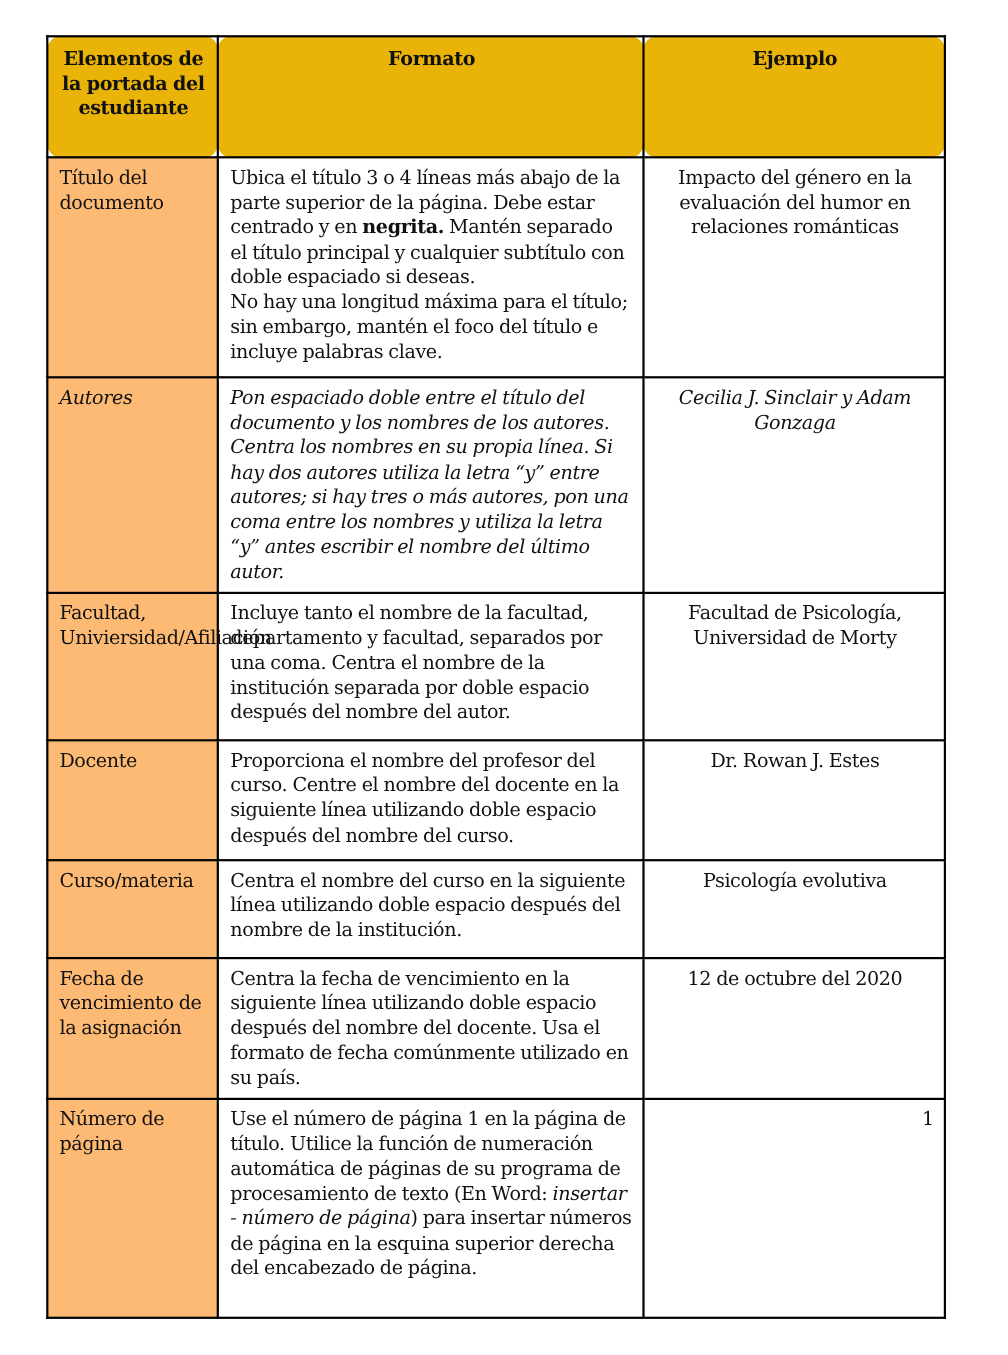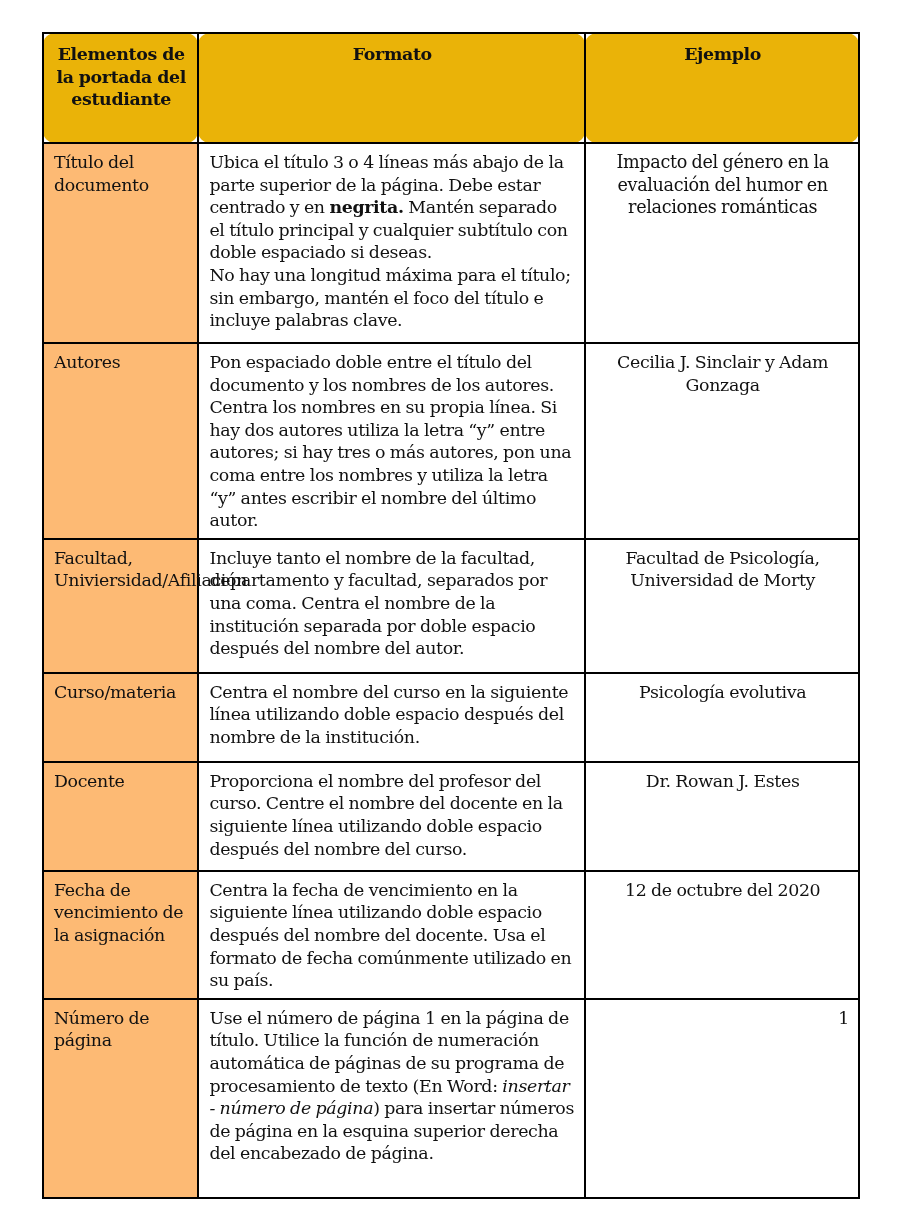--- a/index.html
+++ b/index.html
@@ -82,39 +82,39 @@
     <tr style="height:200px;">
       <td class="elem">Título del documento</td>
       <td class="fmt">
         <span>Ubica el título 3 o 4 líneas más abajo de la parte superior de la página. Debe estar centrado y en </span><span class="bold">negrita.</span><span> Mantén separado el título principal y cualquier subtítulo con doble espaciado si deseas.</span>
         <span class="line">No hay una longitud máxima para el título; sin embargo, mantén el foco del título e incluye palabras clave.</span>
       </td>
       <td class="ex">
         <span class="ex-bold">Impacto del género en la evaluación del humor en relaciones románticas</span>
       </td>
     </tr>
-    <tr style="height:192px;">
+    <tr style="height:192px;font-style:italic;">
       <td class="elem">Autores</td>
       <td class="fmt">Pon espaciado doble entre el título del documento y los nombres de los autores. Centra los nombres en su propia línea. Si hay dos autores utiliza la letra “y” entre autores; si hay tres o más autores, pon una coma entre los nombres y utiliza la letra “y” antes escribir el nombre del último autor.</td>
       <td class="ex">Cecilia J. Sinclair y Adam Gonzaga</td>
     </tr>
     <tr style="height:134px;">
       <td class="elem">Facultad, Univiersidad/Afiliación</td>
       <td class="fmt">Incluye tanto el nombre de la facultad, departamento y facultad, separados por una coma. Centra el nombre de la institución separada por doble espacio después del nombre del autor.</td>
       <td class="ex">Facultad de Psicología, Universidad de Morty</td>
     </tr>
+    <tr style="height:109px;">
+      <td class="elem">Docente</td>
+      <td class="fmt">Proporciona el nombre del profesor del curso. Centre el nombre del docente en la siguiente línea utilizando doble espacio después del nombre del curso.</td>
+      <td class="ex">Dr. Rowan J. Estes</td>
+    </tr>
     <tr style="height:89px;">
       <td class="elem">Curso/materia</td>
       <td class="fmt">Centra el nombre del curso en la siguiente línea utilizando doble espacio después del nombre de la institución.</td>
       <td class="ex">Psicología evolutiva</td>
-    </tr>
-    <tr style="height:109px;">
-      <td class="elem">Docente</td>
-      <td class="fmt">Proporciona el nombre del profesor del curso. Centre el nombre del docente en la siguiente línea utilizando doble espacio después del nombre del curso.</td>
-      <td class="ex">Dr. Rowan J. Estes</td>
     </tr>
     <tr style="height:103px;">
       <td class="elem">Fecha de vencimiento de la asignación</td>
       <td class="fmt">Centra la fecha de vencimiento en la siguiente línea utilizando doble espacio después del nombre del docente. Usa el formato de fecha comúnmente utilizado en su país.</td>
       <td class="ex">12 de octubre del 2020</td>
     </tr>
     <tr style="height:199px;border-radius:27px;">
       <td class="elem">Número de página</td>
       <td class="fmt">
         <span>Use el número de página 1 en la página de título. Utilice la función de numeración automática de páginas de su programa de procesamiento de texto (En Word: </span><span class="ital">insertar - número de página</span><span>) para insertar números de página en la esquina superior derecha del encabezado de página.</span>

